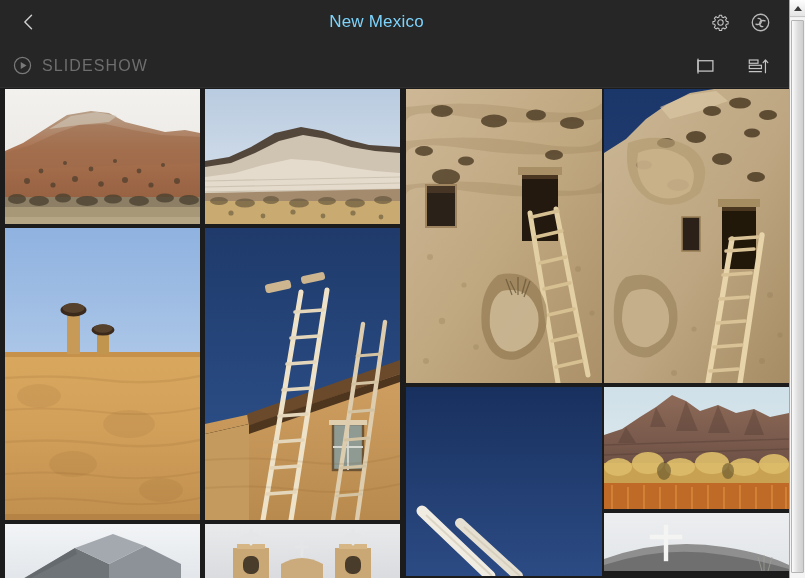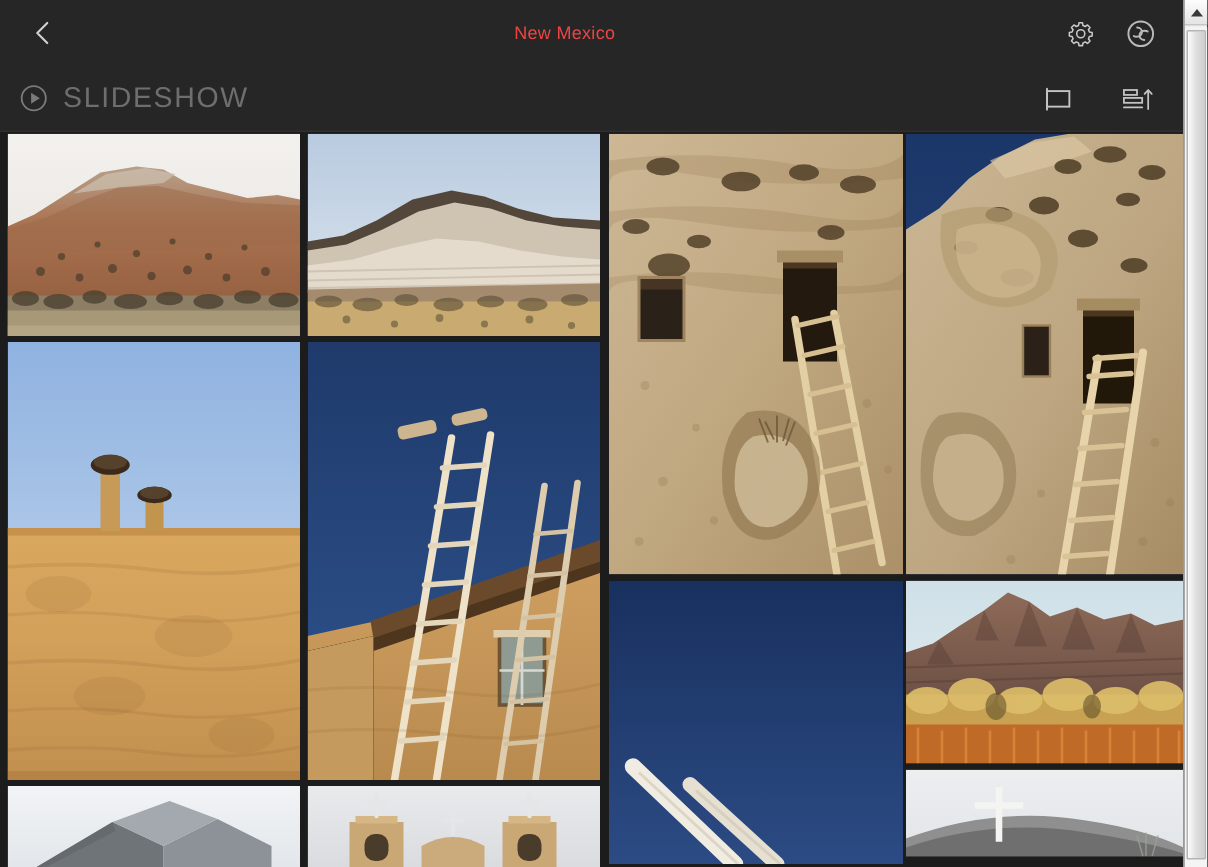--- a/index.html
+++ b/index.html
@@ -34,22 +34,22 @@
   }
   .back-btn {
     width: 34px; height: 34px;
     display: flex; align-items: center; justify-content: center;
     cursor: pointer;
     flex: 0 0 auto;
   }
   .titlebar-title {
     flex: 1 1 auto;
     text-align: center;
-    color: #ef4444;
-    font-size: 12px;
+    color: #7dd3fc;
+    font-size: 17px;
     letter-spacing: .2px;
     white-space: nowrap;
   }
   .titlebar-right {
     display: flex;
     align-items: center;
     gap: 14px;
     flex: 0 0 auto;
     padding-right: 4px;
   }
@@ -72,21 +72,21 @@
     border-bottom: 1px solid #2f2f2f;
   }
   .tool-group {
     display: flex;
     align-items: center;
     gap: 9px;
     cursor: pointer;
     margin-right: 44px;
   }
   .tool-label {
-    font-size: 19px;
+    font-size: 16px;
     letter-spacing: 1.1px;
     color: #cfcfcf;
   }
   .tool-group.disabled .tool-label { color: #6e6e6e; }
   .toolbar-spacer { flex: 1 1 auto; }
   .toolbar-right {
     display: flex;
     align-items: center;
     gap: 26px;
     padding-right: 6px;

